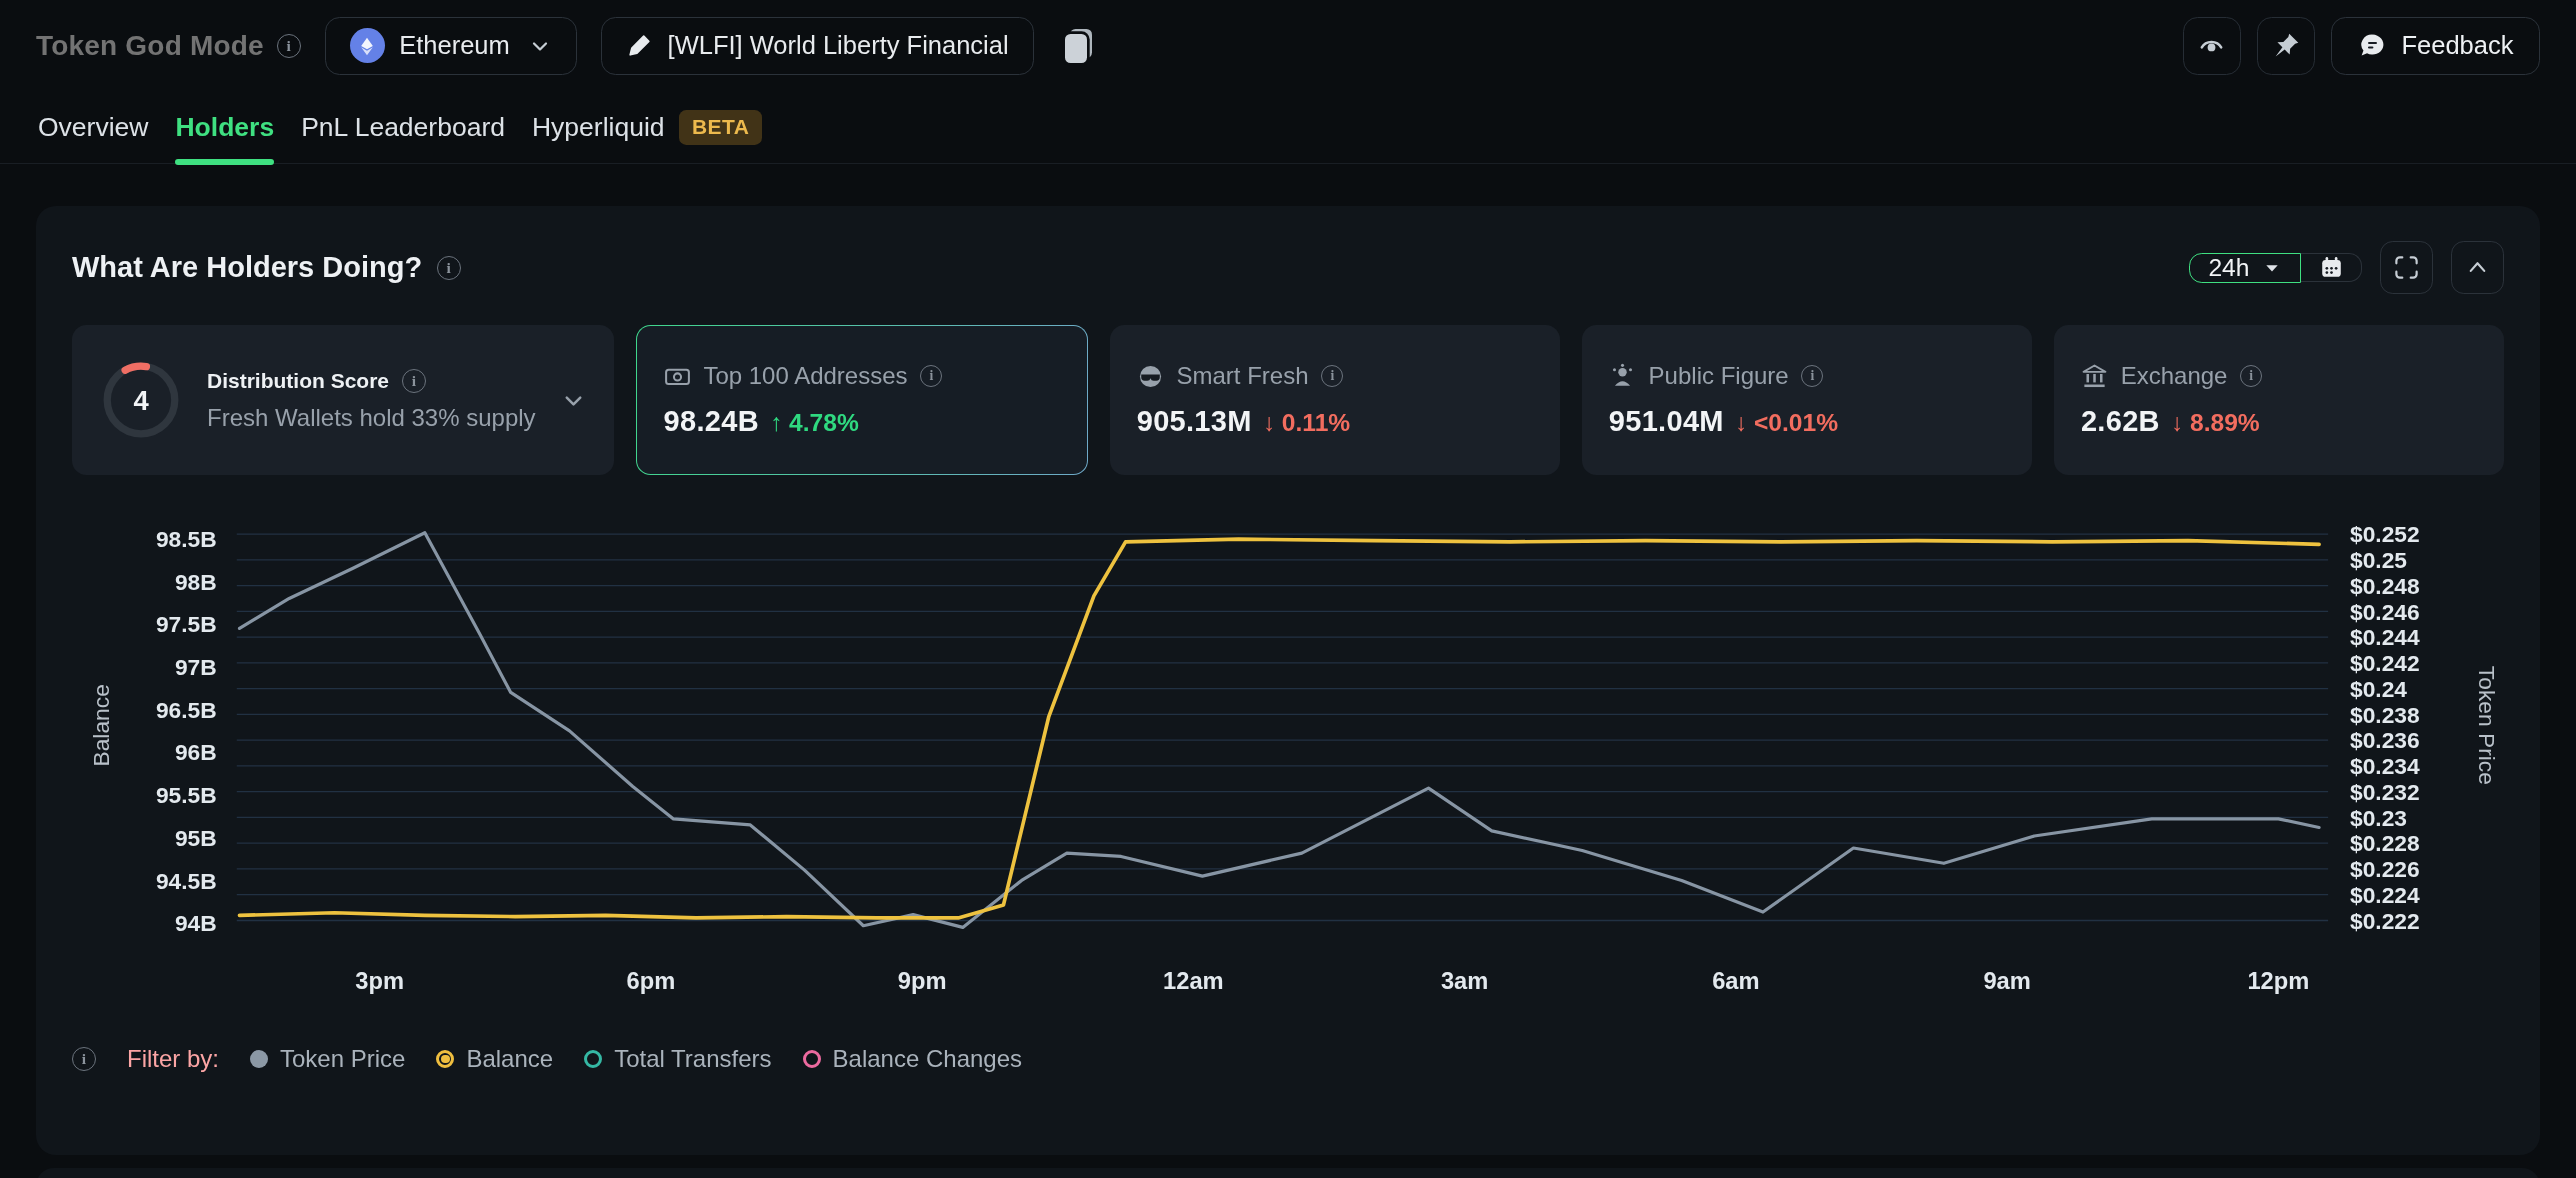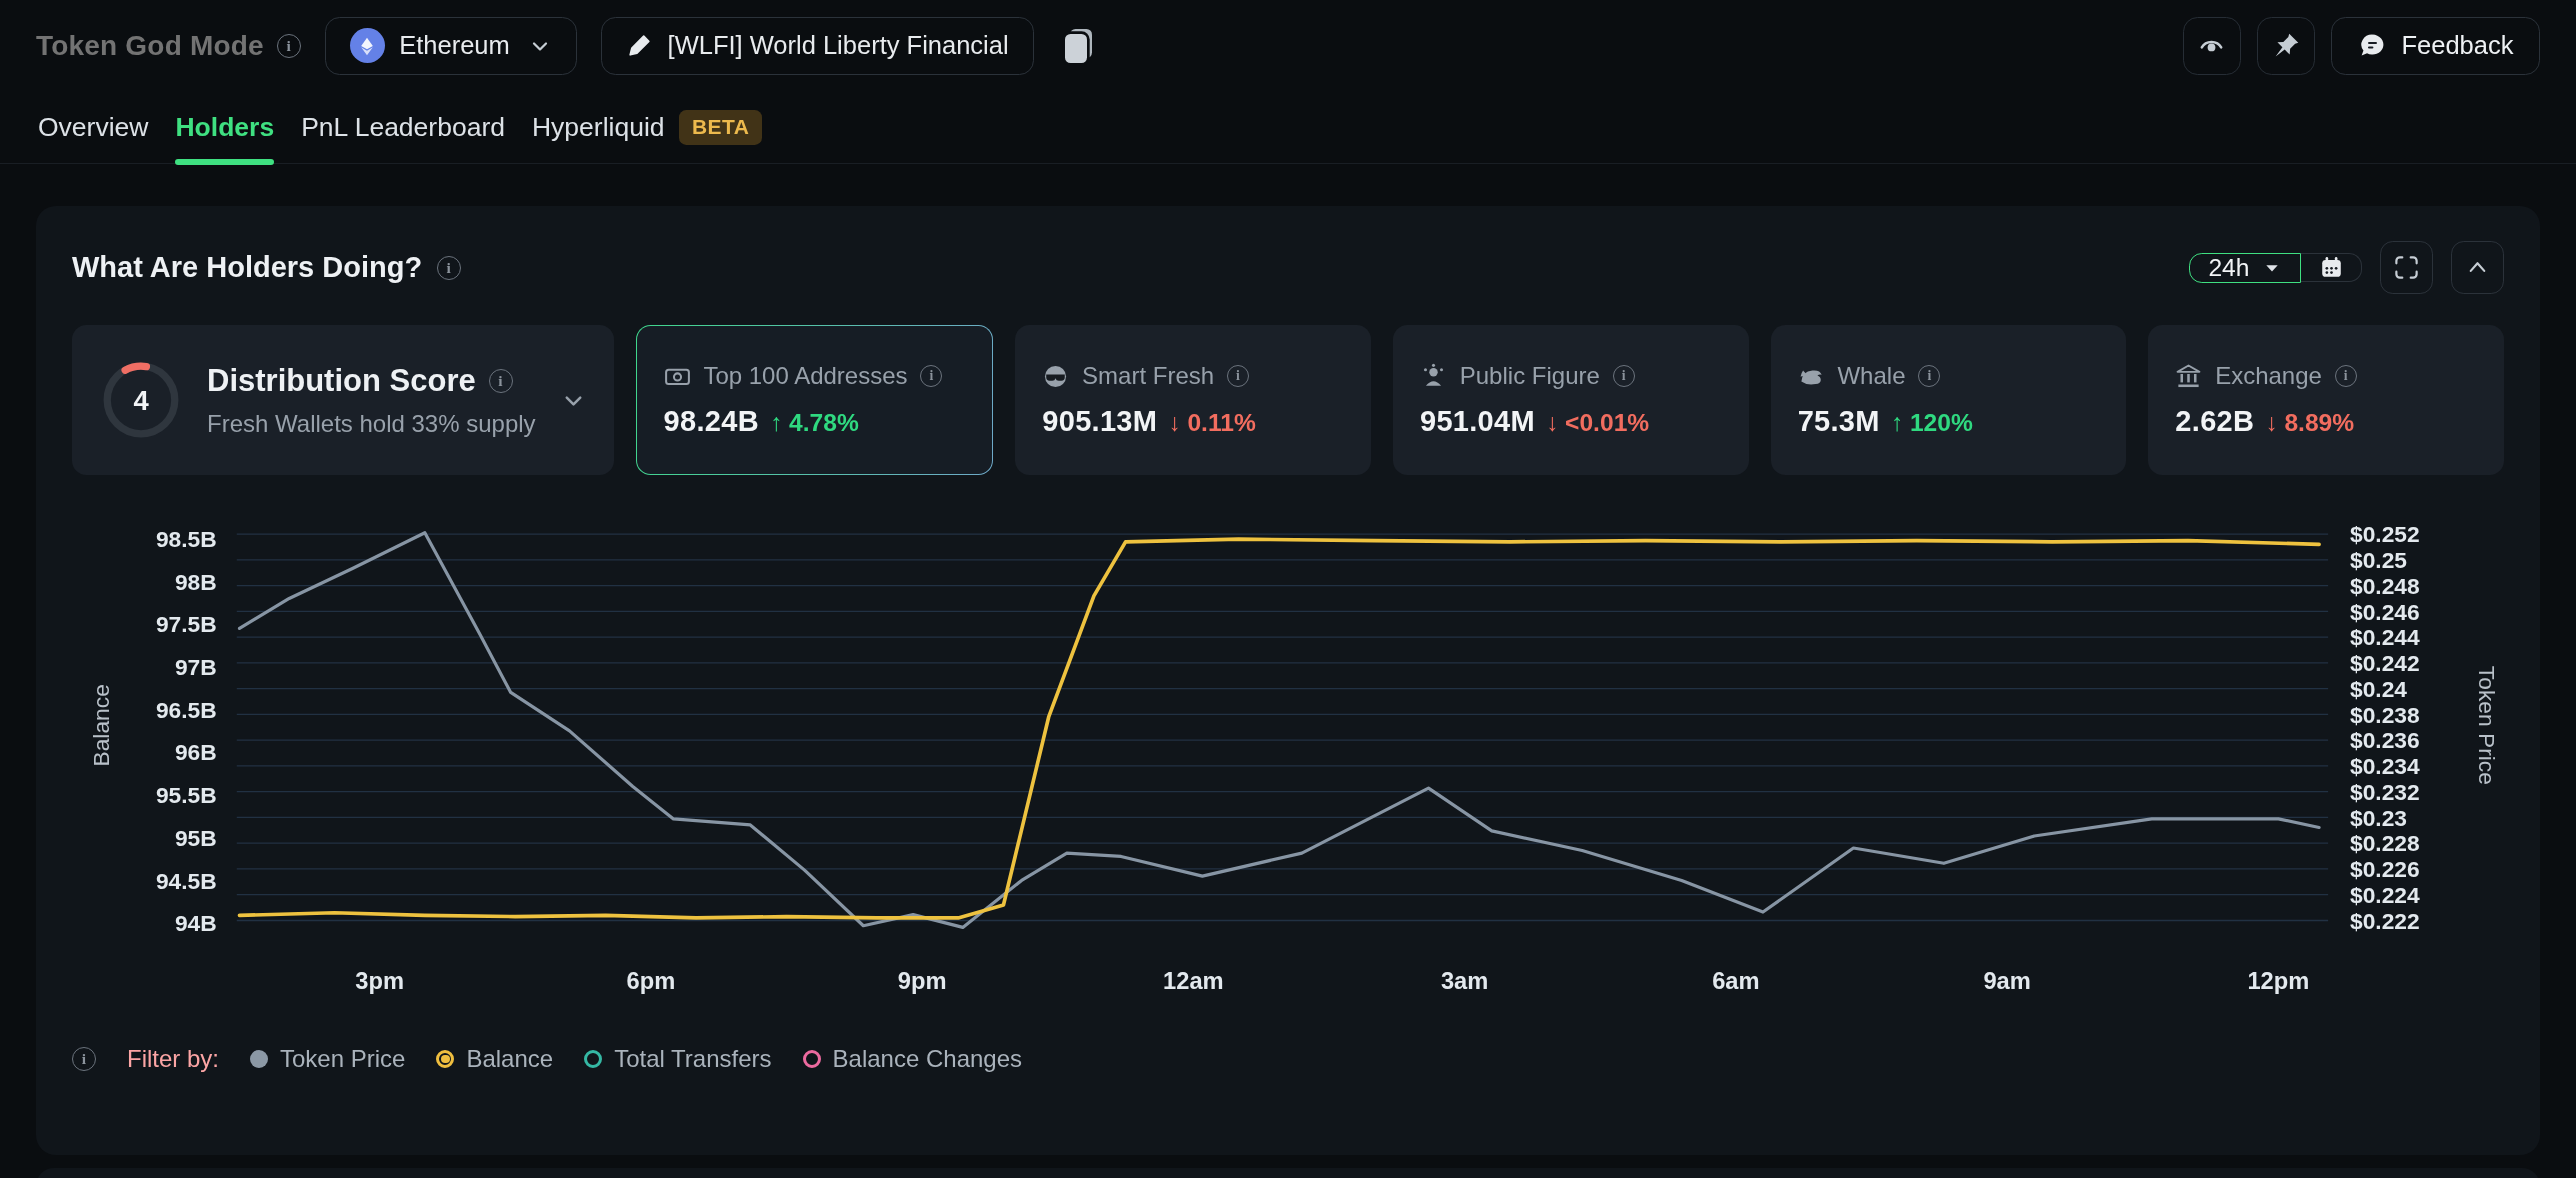--- a/index.html
+++ b/index.html
@@ -59,21 +59,21 @@
   .scard.wide { flex:0 0 498px; flex-direction:row; align-items:center; gap:24px; }
   .lblrow { display:flex; align-items:center; gap:12.8px; color:#98a1ab; font-size:24px; white-space:nowrap; }
   .lblrow .info { width:22px; height:22px; border-width:1.8px; }
   .lblrow .info::after { font-size:13.7px; }
   .valrow { display:flex; align-items:baseline; gap:11px; }
   .val { color:#f2f4f6; font-size:29px; font-weight:700; letter-spacing:0.3px; }
   .change { font-size:24.6px; font-weight:600; }
   .change.up   { color:#2fd980; }
   .change.down { color:#f26d5f; }
   .dscore-col { display:flex; flex-direction:column; gap:11px; min-width:0; }
-  .dscore-title { color:#eef1f4; font-size:31px; font-weight:700; display:flex; gap:12.8px; align-items:center; }
+  .dscore-title { color:#eef1f4; font-size:21px; font-weight:700; display:flex; gap:12.8px; align-items:center; }
   .dscore-sub { color:#98a1ab; font-size:24px; white-space:nowrap; }
   .dsnum { fill:#f2f4f6; font-size:30px; font-weight:700; }
   .cardchev { margin-left:auto; flex:none; }
 
   
   .chartwrap { margin-top:27px; }
   svg text { font-family:"Liberation Sans","DejaVu Sans",sans-serif; }
 
   
   .filters { display:flex; align-items:center; gap:31px; margin-top:24px; color:#98a1ab; font-size:24px; }
@@ -263,36 +263,20 @@
           <span class="info"></span>
         </div>
         <div class="valrow">
           <span class="val">951.04M</span>
           <span class="change down">
             <span>↓</span> <span>&lt;0.01%</span>
           </span>
         </div>
       </div>
 
-      <div class="scard">
-        <div class="lblrow">
-          <svg width="27" height="27" viewBox="0 0 32 32">
-            <path d="M4 22 q1-12 13-13 q9-1 11 5 q-3-1-5 1 q4 1 4 5 q0 4-6 5 q-10 2-17-3 z" class="icf"></path>
-            <path d="M6 9 q3 2 3 6 l-6 1 q1-4 3-7 z" class="icf"></path>
-          </svg>
-          <span>Whale</span>
-          <span class="info"></span>
-        </div>
-        <div class="valrow">
-          <span class="val">75.3M</span>
-          <span class="change up">
-            <span>↑</span> <span>120%</span>
-          </span>
-        </div>
-      </div>
 
       <div class="scard">
         <div class="lblrow">
           <svg width="27" height="27" viewBox="0 0 32 32">
             <path d="M16 3 L29 10.5 H3 Z" stroke="#98a1ab" stroke-width="2.2" fill="none" stroke-linejoin="round"></path>
             <rect x="6.5" y="13" width="3" height="10" class="icf"></rect>
               <rect x="14.5" y="13" width="3" height="10" class="icf"></rect>
               <rect x="22.5" y="13" width="3" height="10" class="icf"></rect>
             <rect x="4" y="25.5" width="24" height="3" class="icf"></rect>
           </svg>

